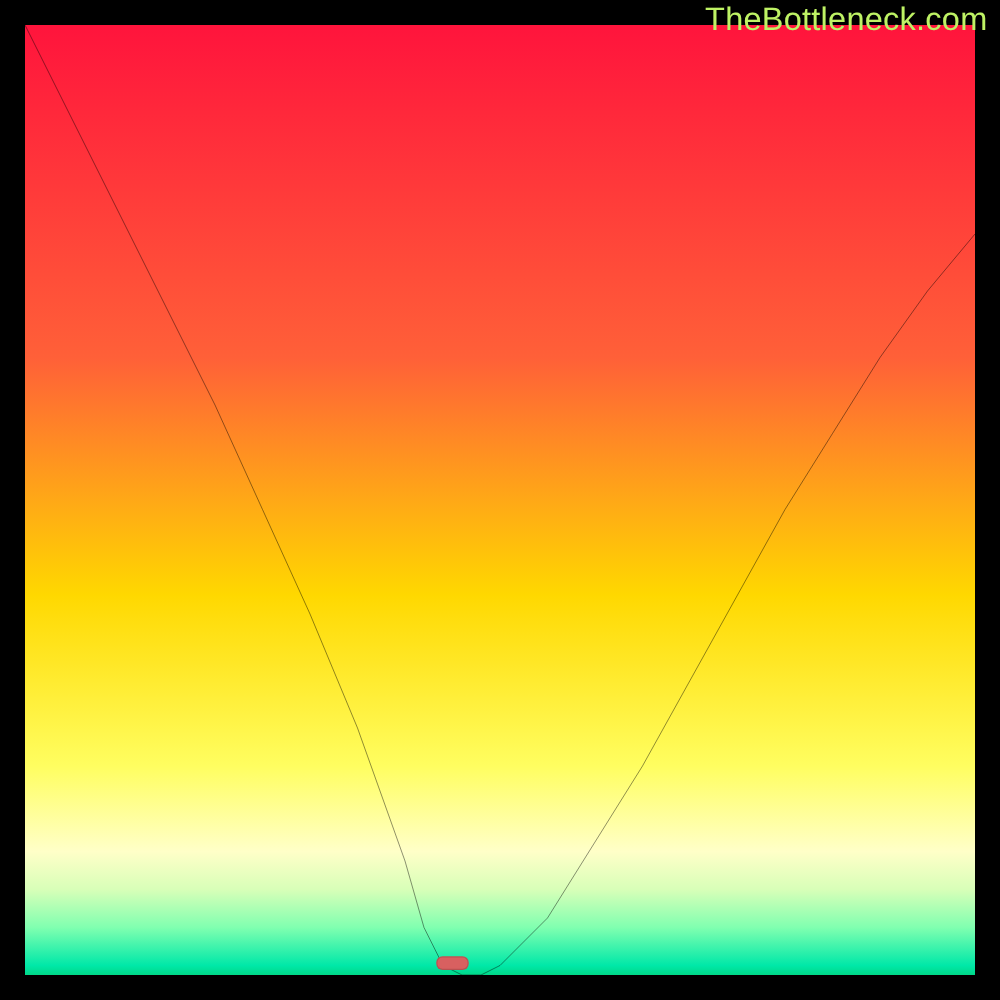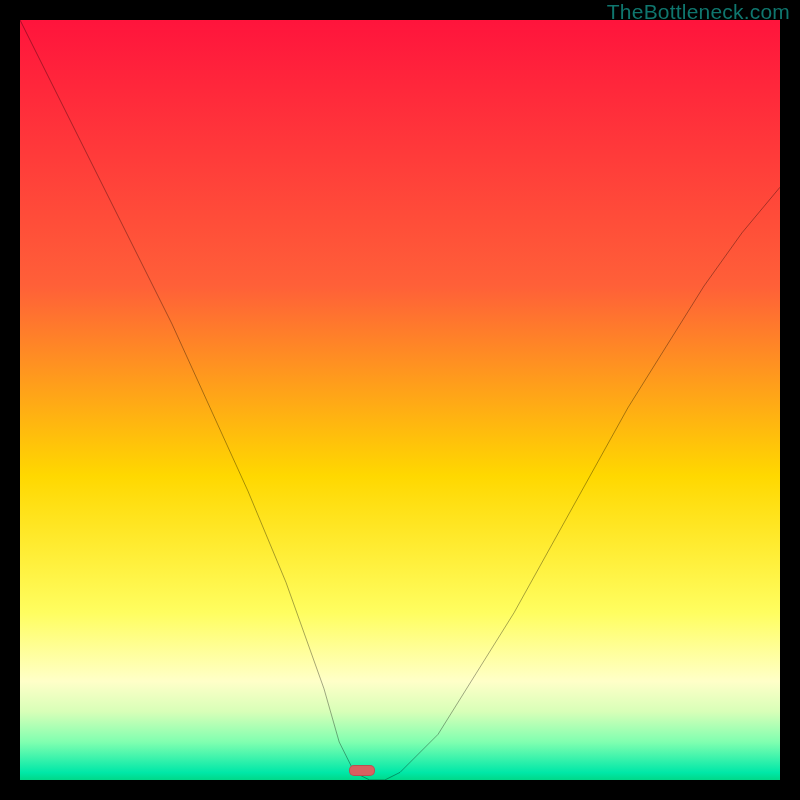--- a/index.html
+++ b/index.html
@@ -46,22 +46,22 @@
     position: absolute;
     left: 0;
     top: 0;
     width: 760px;
     height: 760px;
   }
   .watermark {
     position: absolute;
     top: 0;
     right: 10px;
-    color: #0f766e;
-    font-size: 21px;
+    color: #bef264;
+    font-size: 26px;
     font-weight: 500;
     letter-spacing: 0.2px;
   }
 </style>
 </head>
 <body>
 
 <div class="frame">
   <div class="plot-area">
     <svg class="curve" viewBox="0 0 100 100" preserveAspectRatio="none">

